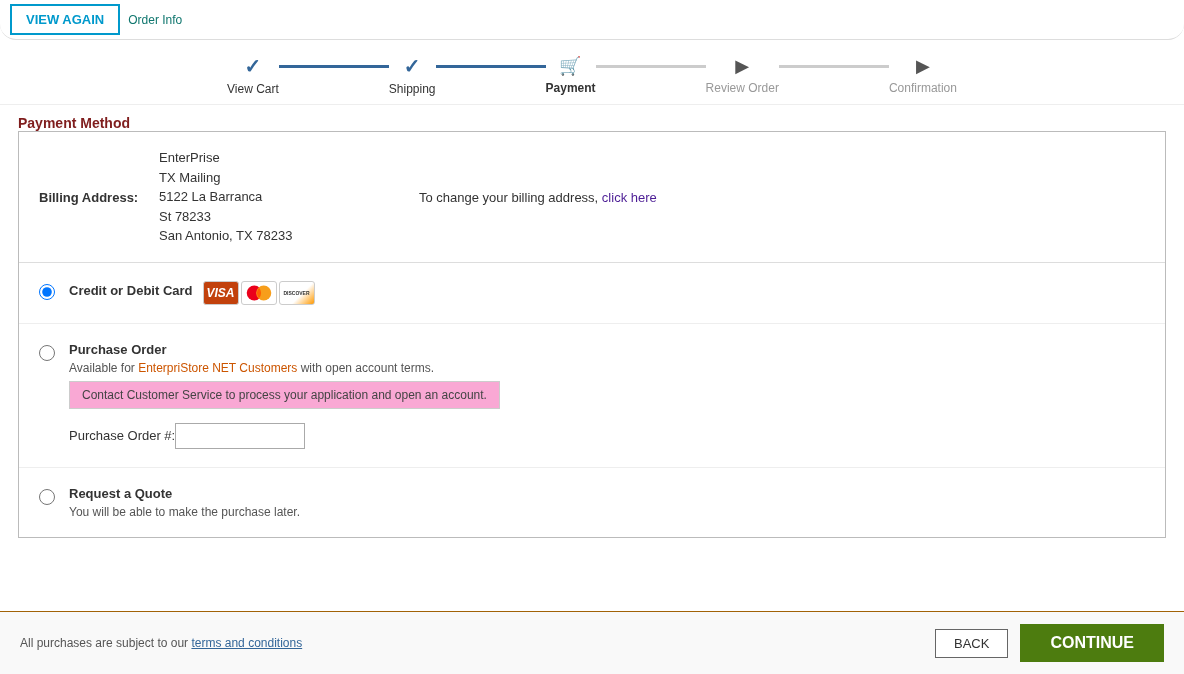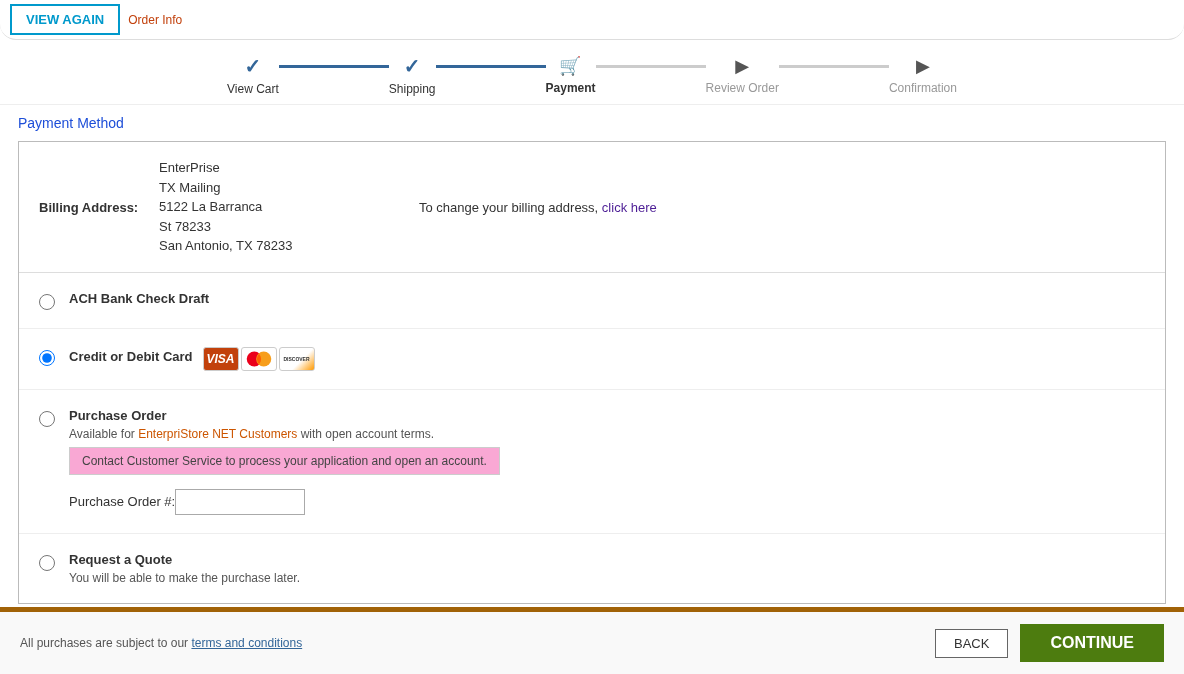--- a/index.html
+++ b/index.html
@@ -1,38 +1,38 @@
 <!DOCTYPE html>
 <html><head>
   <meta charset="utf-8">
   <style>
     * { box-sizing: border-box; margin: 0; padding: 0; }
     body { font-family: Arial, sans-serif; font-size: 13px; background: #fff; color: #333; width: 1184px; min-height: 674px; overflow-x: hidden; }
 
     
     .top-bar { background: #fff; border-bottom: 1px solid #ddd; padding: 4px 10px; display: flex; align-items: center; border-radius: 16px; }
     .view-again-btn { background: #fff; border: 2px solid #0099cc; color: #0099cc; font-weight: bold; font-size: 13px; padding: 6px 14px; cursor: pointer; }
-    .order-info-link { color: #c2410c; font-size: 12px; margin-left: 8px; text-decoration: none; }
+    .order-info-link { color: #0f766e; font-size: 12px; margin-left: 8px; text-decoration: none; }
 
     
     .progress-bar { display: flex; align-items: center; justify-content: center; padding: 14px 0 8px 0; background: #fff; border-bottom: 1px solid #eee; }
     .step { display: flex; flex-direction: column; align-items: center; position: relative; }
     .step-label { font-size: 12px; margin-top: 4px; color: #999; white-space: nowrap; }
     .step-label.active { color: #333; font-weight: bold; }
     .step-label.done { color: #333; }
     .step-icon { font-size: 18px; color: #555; }
     .step-icon.active { color: #336699; }
     .step-connector { width: 110px; height: 3px; background: #ccc; margin-bottom: 18px; }
     .step-connector.done { background: #336699; }
 
     .check-mark { color: #336699; font-size: 20px; font-weight: bold; }
 
     
     .main-content { padding: 10px 18px; }
-    .section-title { color: #1d4ed8; font-weight: normal; font-size: 14px; margin-bottom: 10px; }
+    .section-title { color: #7f1d1d; font-weight: bold; font-size: 14px; }
 
     
     .payment-card { border: 1px solid #bbb; background: #fff; padding: 0; }
 
     
     .billing-row { padding: 16px 20px; display: flex; align-items: center; border-bottom: 1px solid #ddd; }
     .billing-label { font-weight: bold; font-size: 13px; min-width: 120px; padding-top: 2px; }
     .billing-address { font-size: 13px; color: #333; line-height: 1.5; min-width: 200px; }
     .billing-change { font-size: 13px; color: #333; margin-left: 60px; padding-top: 2px; }
     .billing-change a { color: #4c1d95; cursor: pointer; }
@@ -53,21 +53,21 @@
     .card-logos { display: flex; gap: 2px; margin-left: 10px; }
     .card-logo { height: 24px; width: 36px; border: 1px solid #ccc; border-radius: 3px; display: flex; align-items: center; justify-content: center; font-size: 7px; font-weight: bold; overflow: hidden; }
     .visa-logo { background: #c2410c; color: #fff; font-size: 12px; font-style: italic; }
     .mc-logo { background: #fff; position: relative; }
     .discover-logo { background: linear-gradient(135deg, #fff 60%, #f90 100%); color: #333; font-size: 6px; font-weight: bold; }
 
     
     .option-title-row { display: flex; align-items: center; }
 
     
-    .footer { background: #f9f9f9; border-top: 5px solid #a16207; padding: 12px 20px; display: flex; align-items: center; justify-content: space-between; position: fixed; bottom: 0; left: 0; width: 1184px; }
+    .footer { background: #f9f9f9; border-top: 1px solid #a16207; padding: 12px 20px; display: flex; align-items: center; justify-content: space-between; position: fixed; bottom: 0; left: 0; width: 1184px; }
     .footer-terms { font-size: 12px; color: #555; }
     .footer-terms a { color: #336699; text-decoration: underline; cursor: pointer; }
     .footer-actions { display: flex; gap: 12px; align-items: center; margin-left: 20px; }
     .back-btn { background: #fff; border: 1px solid #666; color: #333; font-size: 13px; padding: 6px 18px; cursor: pointer; }
     .continue-btn { background: #4d7c0f; border: none; color: #fff; font-size: 16px; font-weight: bold; padding: 10px 30px; cursor: pointer; }
   </style>
 </head>
 <body>
 
 <div class="top-bar">
@@ -120,26 +120,20 @@
         <div>5122 La Barranca</div>
         <div>St 78233</div>
         <div>San Antonio, TX 78233</div>
       </div>
       <div class="billing-change">
         <span>To change your billing address,</span>
         <a>click here</a>
       </div>
     </div>
 
-    <div class="payment-option">
-      <input type="radio" class="radio-btn" name="payment" style="">
-      <div class="option-content">
-        <div class="option-title">ACH Bank Check Draft</div>
-      </div>
-    </div>
 
     <div class="payment-option">
       <input type="radio" class="radio-btn" name="payment" checked="" style="">
       <div class="option-content">
         <div class="option-title-row">
           <span class="option-title">Credit or Debit Card</span>
           <div class="card-logos">
             <div class="card-logo visa-logo">VISA</div>
             <div class="card-logo mc-logo">
               <svg width="36" height="24" viewBox="0 0 36 24">

